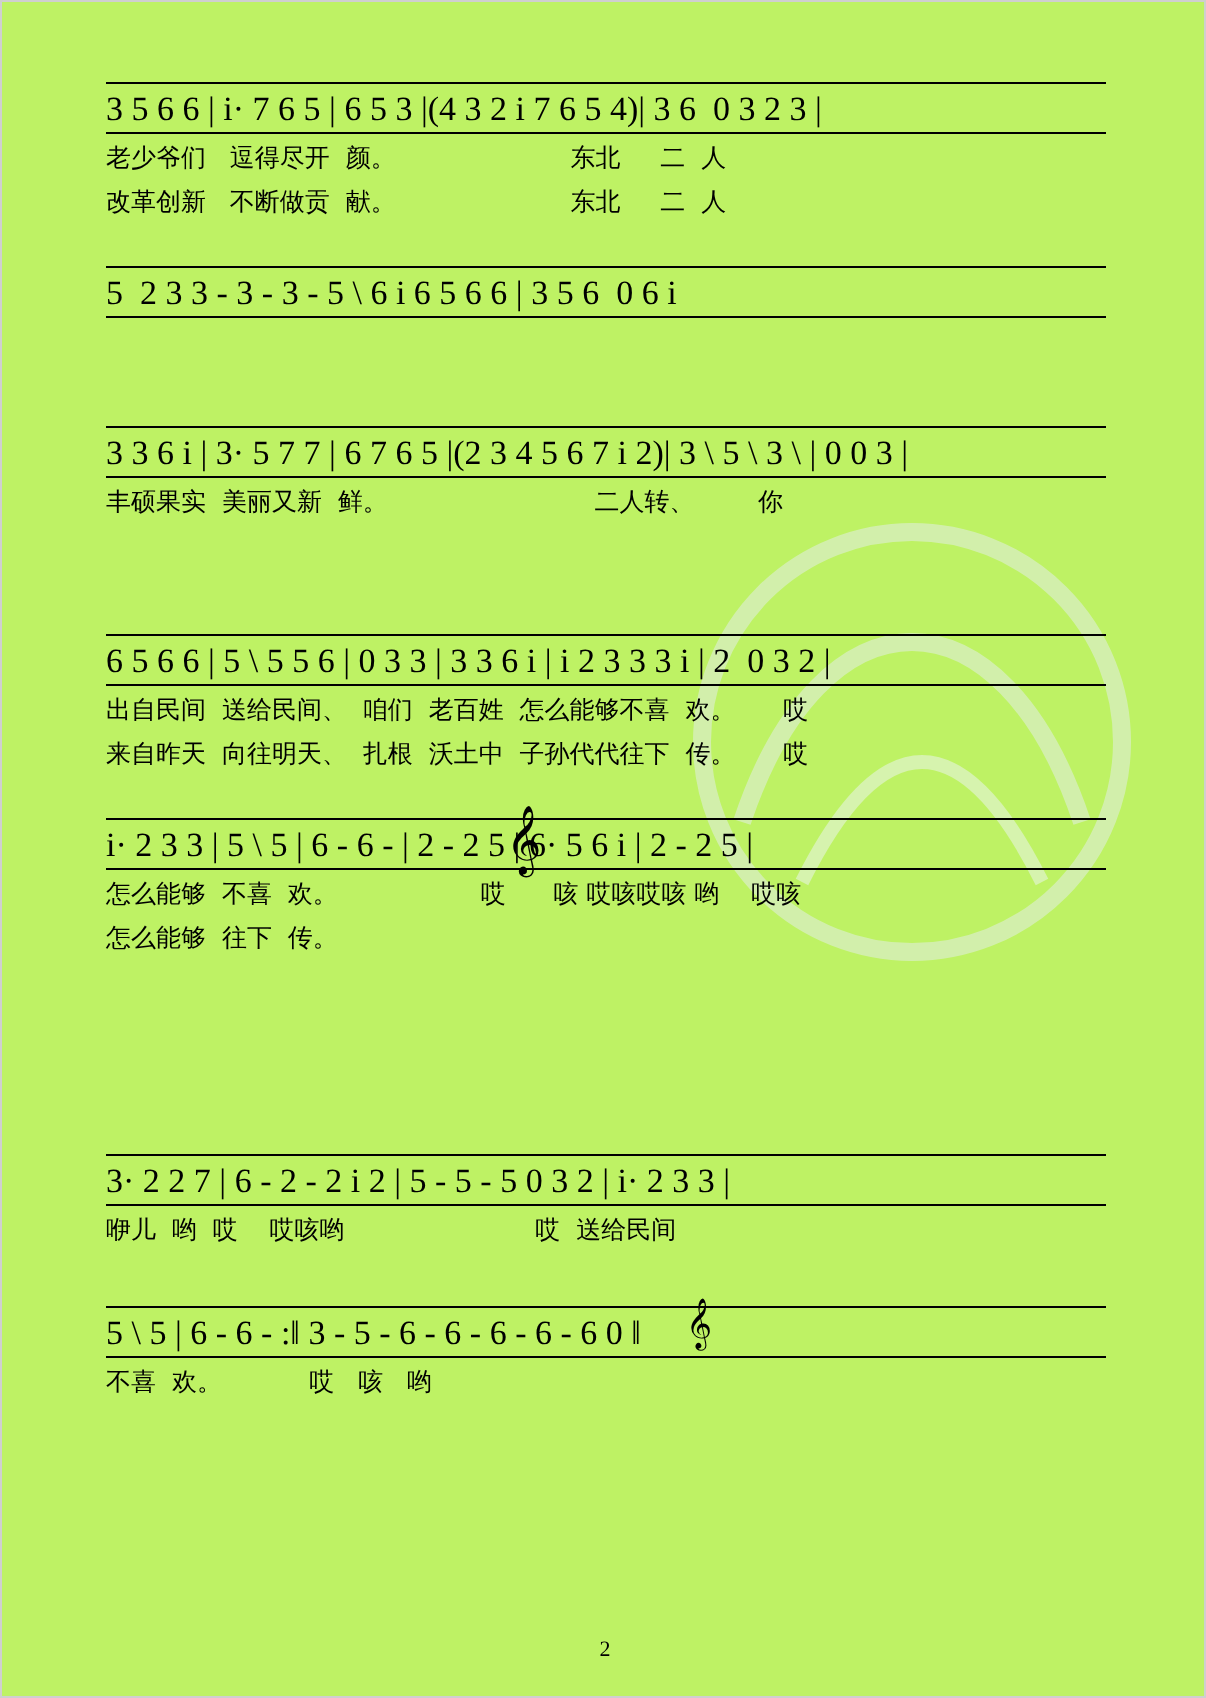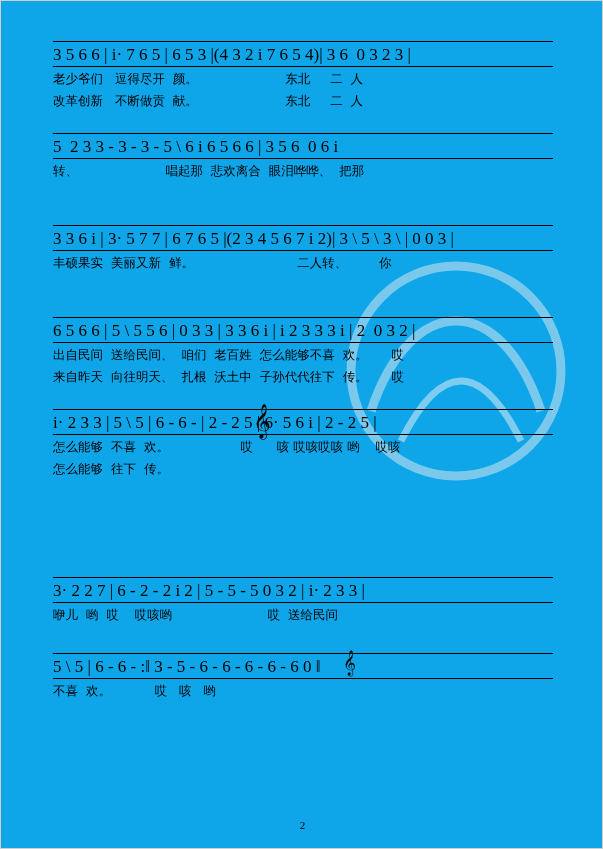--- a/index.html
+++ b/index.html
@@ -7,21 +7,21 @@
     padding: 0;
     background: #8a8a8a;
   }
   body {
     font-family: "Liberation Serif", serif;
   }
   .page {
     position: relative;
     width: 603px;
     height: 849px;
-    background: #0ea5e9;
+    background: #bef264;
     overflow: hidden;
     box-sizing: border-box;
     border: 1px solid #cfcfcf;
   }
   
   .watermark {
     position: absolute;
     left: 330px;
     top: 250px;
     width: 250px;
@@ -107,24 +107,23 @@
         <div class="notes">3 5 6 6 | i· 7 6 5 | 6 5 3 |(4 3 2 i 7 6 5 4)| 3 6  0 3 2 3 |</div>
       </div>
       <div class="lyricline">老少爷们   逗得尽开  颜。                      东北     二  人</div>
       <div class="lyricline">改革创新   不断做贡  献。                      东北     二  人</div>
     </div>
 
     <div class="system" style="top:132px">
       <div class="staffline">
         <div class="notes">5  2 3 3 - 3 - 3 - 5 \ 6 i 6 5 6 6 | 3 5 6  0 6 i</div>
       </div>
-      <div class="lyricline">转、                      唱起那  悲欢离合  眼泪哗哗、  把那</div>
     </div>
 
-    <div class="system" style="top:224px">
+    <div class="system" style="top:212px">
       <div class="staffline">
         <div class="notes">3 3 6 i | 3· 5 7 7 | 6 7 6 5 |(2 3 4 5 6 7 i 2)| 3 \ 5 \ 3 \ | 0 0 3 |</div>
       </div>
       <div class="lyricline">丰硕果实  美丽又新  鲜。                          二人转、        你</div>
     </div>
 
     <div class="system" style="top:316px">
       <div class="staffline">
         <div class="notes">6 5 6 6 | 5 \ 5 5 6 | 0 3 3 | 3 3 6 i | i 2 3 3 3 i | 2  0 3 2 |</div>
       </div>

